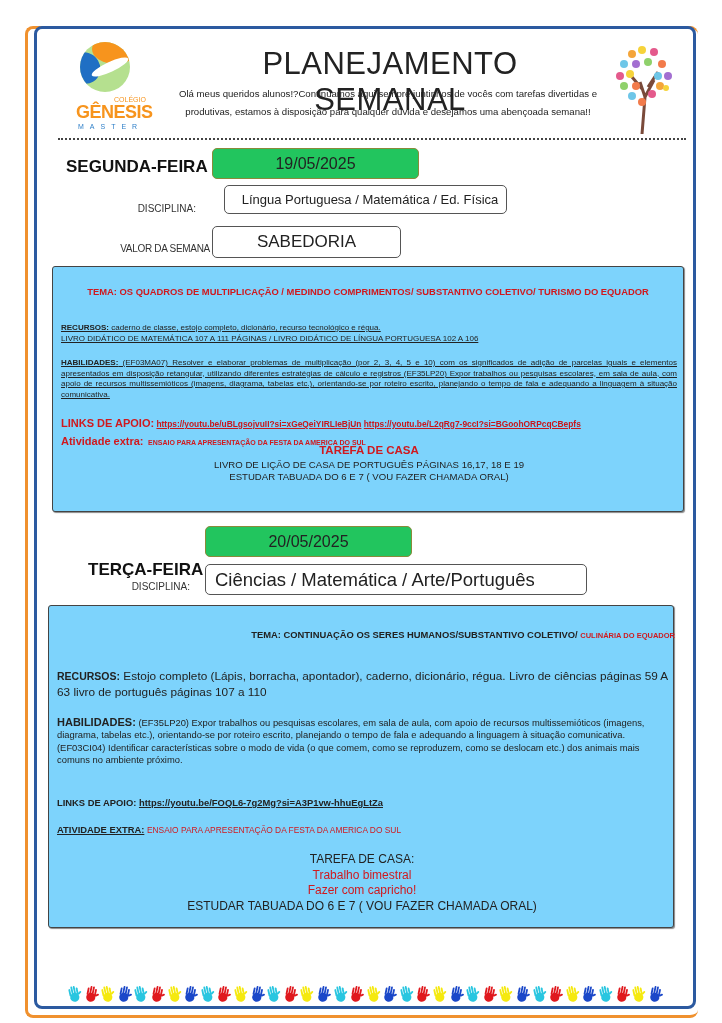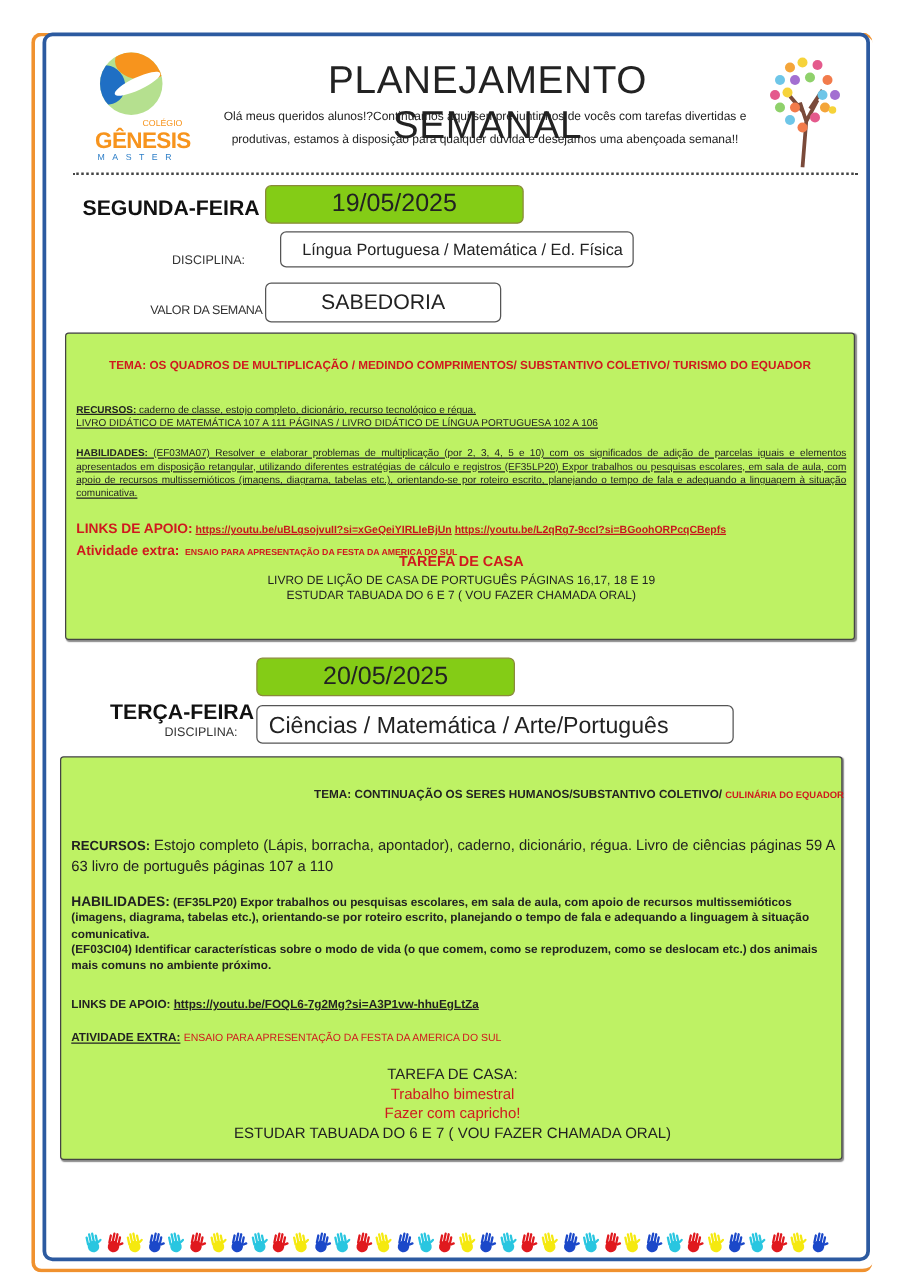--- a/index.html
+++ b/index.html
@@ -13,24 +13,24 @@
   .logo-circle .b { position: absolute; left: -10px; top: 10px; width: 30px; height: 32px; background: #1f6fc4; border-radius: 50%; transform: rotate(-30deg); }
   .logo-circle .w { position: absolute; left: 10px; top: 20px; width: 40px; height: 10px; background: #fff; border-radius: 50%; transform: rotate(-25deg); }
   .logo-col { position: absolute; left: 38px; top: 56px; font-size: 7px; color: #f7941d; }
   .logo-gen { position: absolute; left: 0px; top: 62px; font-size: 18px; font-weight: bold; color: #f7941d; letter-spacing: -0.5px; }
   .logo-master { position: absolute; left: 2px; top: 83px; font-size: 7px; color: #2e7fc8; letter-spacing: 6px; }
   .title { left: 200px; top: 46px; width: 380px; text-align: center; font-size: 31px; color: #222; letter-spacing: 0.5px; }
   .intro { left: 178px; top: 85px; width: 420px; text-align: center; font-size: 9.6px; line-height: 18px; color: #222; }
   .tree { left: 612px; top: 42px; width: 64px; height: 92px; }
   .dots { left: 58px; top: 138px; width: 628px; border-top: 2px dotted #444; }
   .day { font-weight: bold; font-size: 17px; color: #111; }
-  .datebox { background: #84cc16; border: 1px solid #8a8a3a; border-radius: 5px; text-align: center; font-size: 20px; color: #222; box-sizing: border-box; }
+  .datebox { background: #22c55e; border: 1px solid #8a8a3a; border-radius: 5px; text-align: center; font-size: 16px; color: #222; box-sizing: border-box; }
   .small-label { font-size: 10px; color: #333; text-align: right; }
   .whitebox { background: #fff; border: 1px solid #555; border-radius: 5px; box-sizing: border-box; color: #222; }
-  .panel { background: #bef264; border: 1px solid #444; border-radius: 3px; box-shadow: 1px 1px 1px #888; box-sizing: border-box; }
+  .panel { background: #7dd3fc; border: 1px solid #444; border-radius: 3px; box-shadow: 1px 1px 1px #888; box-sizing: border-box; }
   .red { color: #d0191e; }
   .p1 { font-size: 8px; color: #222; line-height: 10.5px; text-decoration: underline; }
   .link { color: #c8171c; text-decoration: underline; }
   .hands { left: 66px; top: 984px; width: 600px; height: 22px; display: flex; gap: 0; }
   .hand { width: 16.6px; height: 20px; }
 </style>
 </head>
 <body>
 
 <div class="outer-orange"></div>
@@ -116,21 +116,21 @@
 <div class="abs small-label" style="left:100px; top:581px; width:90px;">DISCIPLINA:</div>
 <div class="abs whitebox" style="left:205px; top:564px; width:382px; height:31px; line-height:29px; font-size:18.5px; padding-left:9px;">Ciências / Matemática / Arte/Português</div>
 
 <div class="abs panel" style="left:48px; top:605px; width:626px; height:323px;">
   <div class="abs" style="left:0; top:23px; width:626px; text-align:right; font-size:9.4px; font-weight:bold; color:#222;">
     <span>TEMA:  CONTINUAÇÃO OS SERES HUMANOS/SUBSTANTIVO COLETIVO/ </span><span class="red" style="font-size:7.5px;">CULINÁRIA  DO EQUADOR</span>
   </div>
   <div class="abs" style="left:8px; top:62px; width:612px; font-size:11.8px; line-height:16px; color:#222;">
     <b style="font-size:10.5px;">RECURSOS:</b><span> Estojo completo (Lápis, borracha, apontador), caderno, dicionário, régua. Livro de ciências páginas 59 A 63   livro de português páginas 107 a 110</span>
   </div>
-  <div class="abs" style="left:8px; top:110px; width:612px; font-size:9.4px; line-height:12.4px; color:#222;font-weight:bold;">
+  <div class="abs" style="left:8px; top:110px; width:612px; font-size:9.4px; line-height:12.4px; color:#222;">
     <b style="font-size:11px;">HABILIDADES:</b><span>  (EF35LP20) Expor trabalhos ou pesquisas escolares, em sala de aula, com apoio de recursos multissemióticos (imagens, diagrama, tabelas etc.), orientando-se por roteiro escrito, planejando o tempo de fala e adequando a linguagem à situação comunicativa.</span><br>
     <span>(EF03CI04) Identificar características sobre o modo de vida (o que comem, como se reproduzem, como se deslocam etc.) dos animais mais comuns no ambiente próximo.</span>
   </div>
   <div class="abs" style="left:8px; top:191px; width:612px; font-size:9.4px; font-weight:bold; color:#222;">
     <span>LINKS DE APOIO:</span>
     <span style="text-decoration:underline;">https://youtu.be/FOQL6-7g2Mg?si=A3P1vw-hhuEgLtZa</span>
   </div>
   <div class="abs" style="left:8px; top:218px; width:612px; font-size:9.4px; color:#222;">
     <span style="font-weight:bold; text-decoration:underline;">ATIVIDADE  EXTRA:</span>
     <span class="red" style="font-size:8.4px;">ENSAIO PARA APRESENTAÇÃO  DA FESTA DA AMERICA DO SUL</span>

